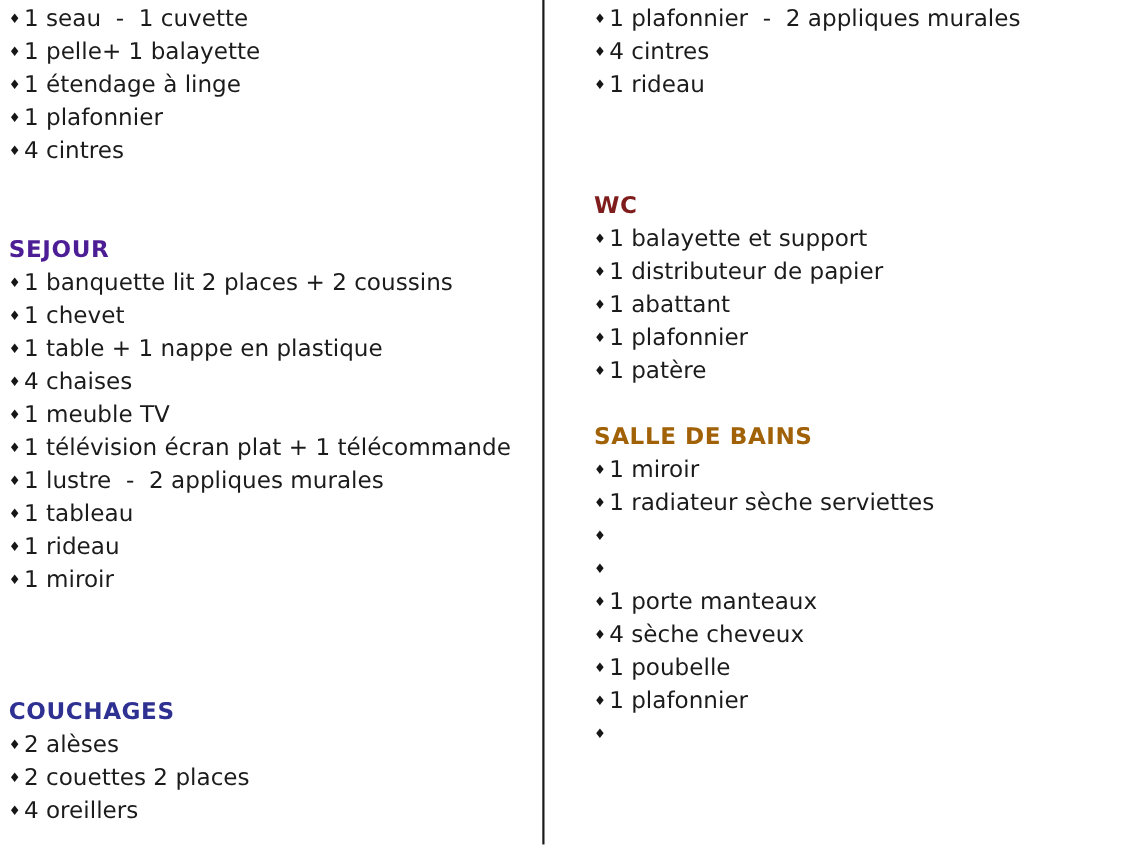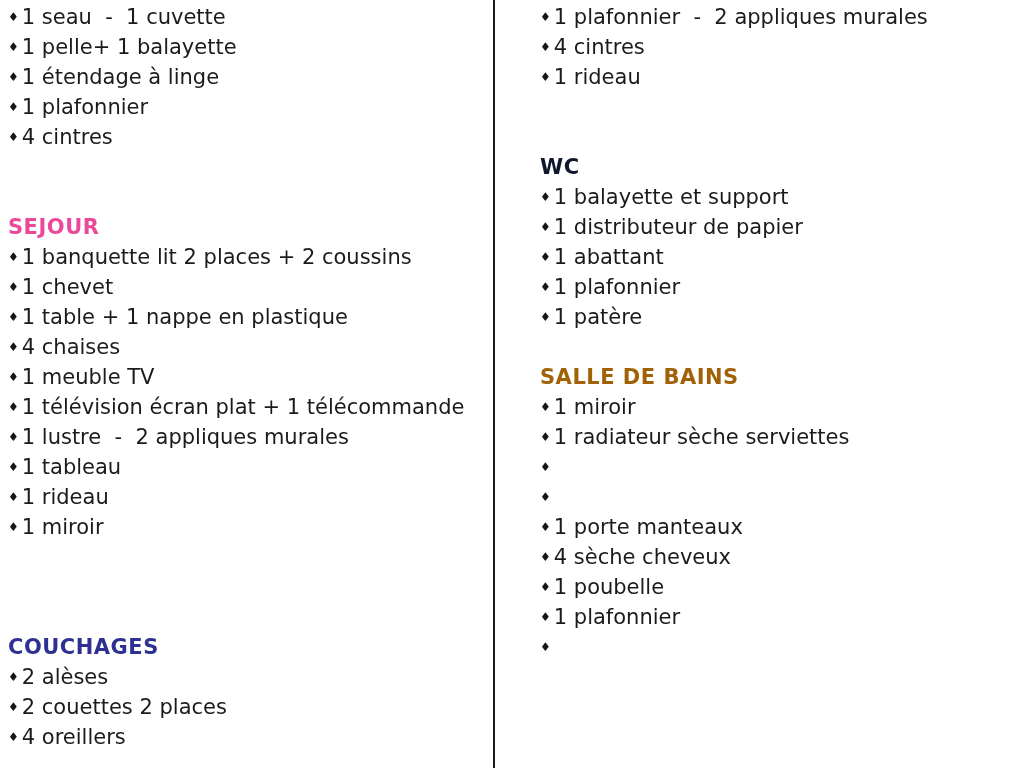--- a/index.html
+++ b/index.html
@@ -46,21 +46,21 @@
 <body>
 
 <div class="page">
   <div class="col col-left">
       <div class="line item"><span class="bullet">♦</span><span class="item-text">1 seau  -  1 cuvette</span></div>
       <div class="line item"><span class="bullet">♦</span><span class="item-text">1 pelle+ 1 balayette</span></div>
       <div class="line item"><span class="bullet">♦</span><span class="item-text">1 étendage à linge</span></div>
       <div class="line item"><span class="bullet">♦</span><span class="item-text">1 plafonnier</span></div>
       <div class="line item"><span class="bullet">♦</span><span class="item-text">4 cintres</span></div>
       <div class="spacer" style="height: 60px;"></div>
-      <div class="line heading" style="color: #ec4899;">SEJOUR</div>
+      <div class="line heading" style="color: #4c1d95;">SEJOUR</div>
       <div class="line item"><span class="bullet">♦</span><span class="item-text">1 banquette lit 2 places + 2 coussins</span></div>
       <div class="line item"><span class="bullet">♦</span><span class="item-text">1 chevet</span></div>
       <div class="line item"><span class="bullet">♦</span><span class="item-text">1 table + 1 nappe en plastique</span></div>
       <div class="line item"><span class="bullet">♦</span><span class="item-text">4 chaises</span></div>
       <div class="line item"><span class="bullet">♦</span><span class="item-text">1 meuble TV</span></div>
       <div class="line item"><span class="bullet">♦</span><span class="item-text">1 télévision écran plat + 1 télécommande</span></div>
       <div class="line item"><span class="bullet">♦</span><span class="item-text">1 lustre  -  2 appliques murales</span></div>
       <div class="line item"><span class="bullet">♦</span><span class="item-text">1 tableau</span></div>
       <div class="line item"><span class="bullet">♦</span><span class="item-text">1 rideau</span></div>
       <div class="line item"><span class="bullet">♦</span><span class="item-text">1 miroir</span></div>
@@ -69,21 +69,21 @@
       <div class="line item"><span class="bullet">♦</span><span class="item-text">2 alèses</span></div>
       <div class="line item"><span class="bullet">♦</span><span class="item-text">2 couettes 2 places</span></div>
       <div class="line item"><span class="bullet">♦</span><span class="item-text">4 oreillers</span></div>
     </div>
   <div class="divider"></div>
   <div class="col col-right">
       <div class="line item"><span class="bullet">♦</span><span class="item-text">1 plafonnier  -  2 appliques murales</span></div>
       <div class="line item"><span class="bullet">♦</span><span class="item-text">4 cintres</span></div>
       <div class="line item"><span class="bullet">♦</span><span class="item-text">1 rideau</span></div>
       <div class="spacer" style="height: 60px;"></div>
-      <div class="line heading" style="color: #0f172a;">WC</div>
+      <div class="line heading" style="color: #7f1d1d; margin-top: 20px;">WC</div>
       <div class="line item"><span class="bullet">♦</span><span class="item-text">1 balayette et support</span></div>
       <div class="line item"><span class="bullet">♦</span><span class="item-text">1 distributeur de papier</span></div>
       <div class="line item"><span class="bullet">♦</span><span class="item-text">1 abattant</span></div>
       <div class="line item"><span class="bullet">♦</span><span class="item-text">1 plafonnier</span></div>
       <div class="line item"><span class="bullet">♦</span><span class="item-text">1 patère</span></div>
       <div class="spacer" style="height: 30px;"></div>
       <div class="line heading" style="color: #a16207;">SALLE DE BAINS</div>
       <div class="line item"><span class="bullet">♦</span><span class="item-text">1 miroir</span></div>
       <div class="line item"><span class="bullet">♦</span><span class="item-text">1 radiateur sèche serviettes</span></div>
       <div class="line item"><span class="bullet">♦</span></div>

